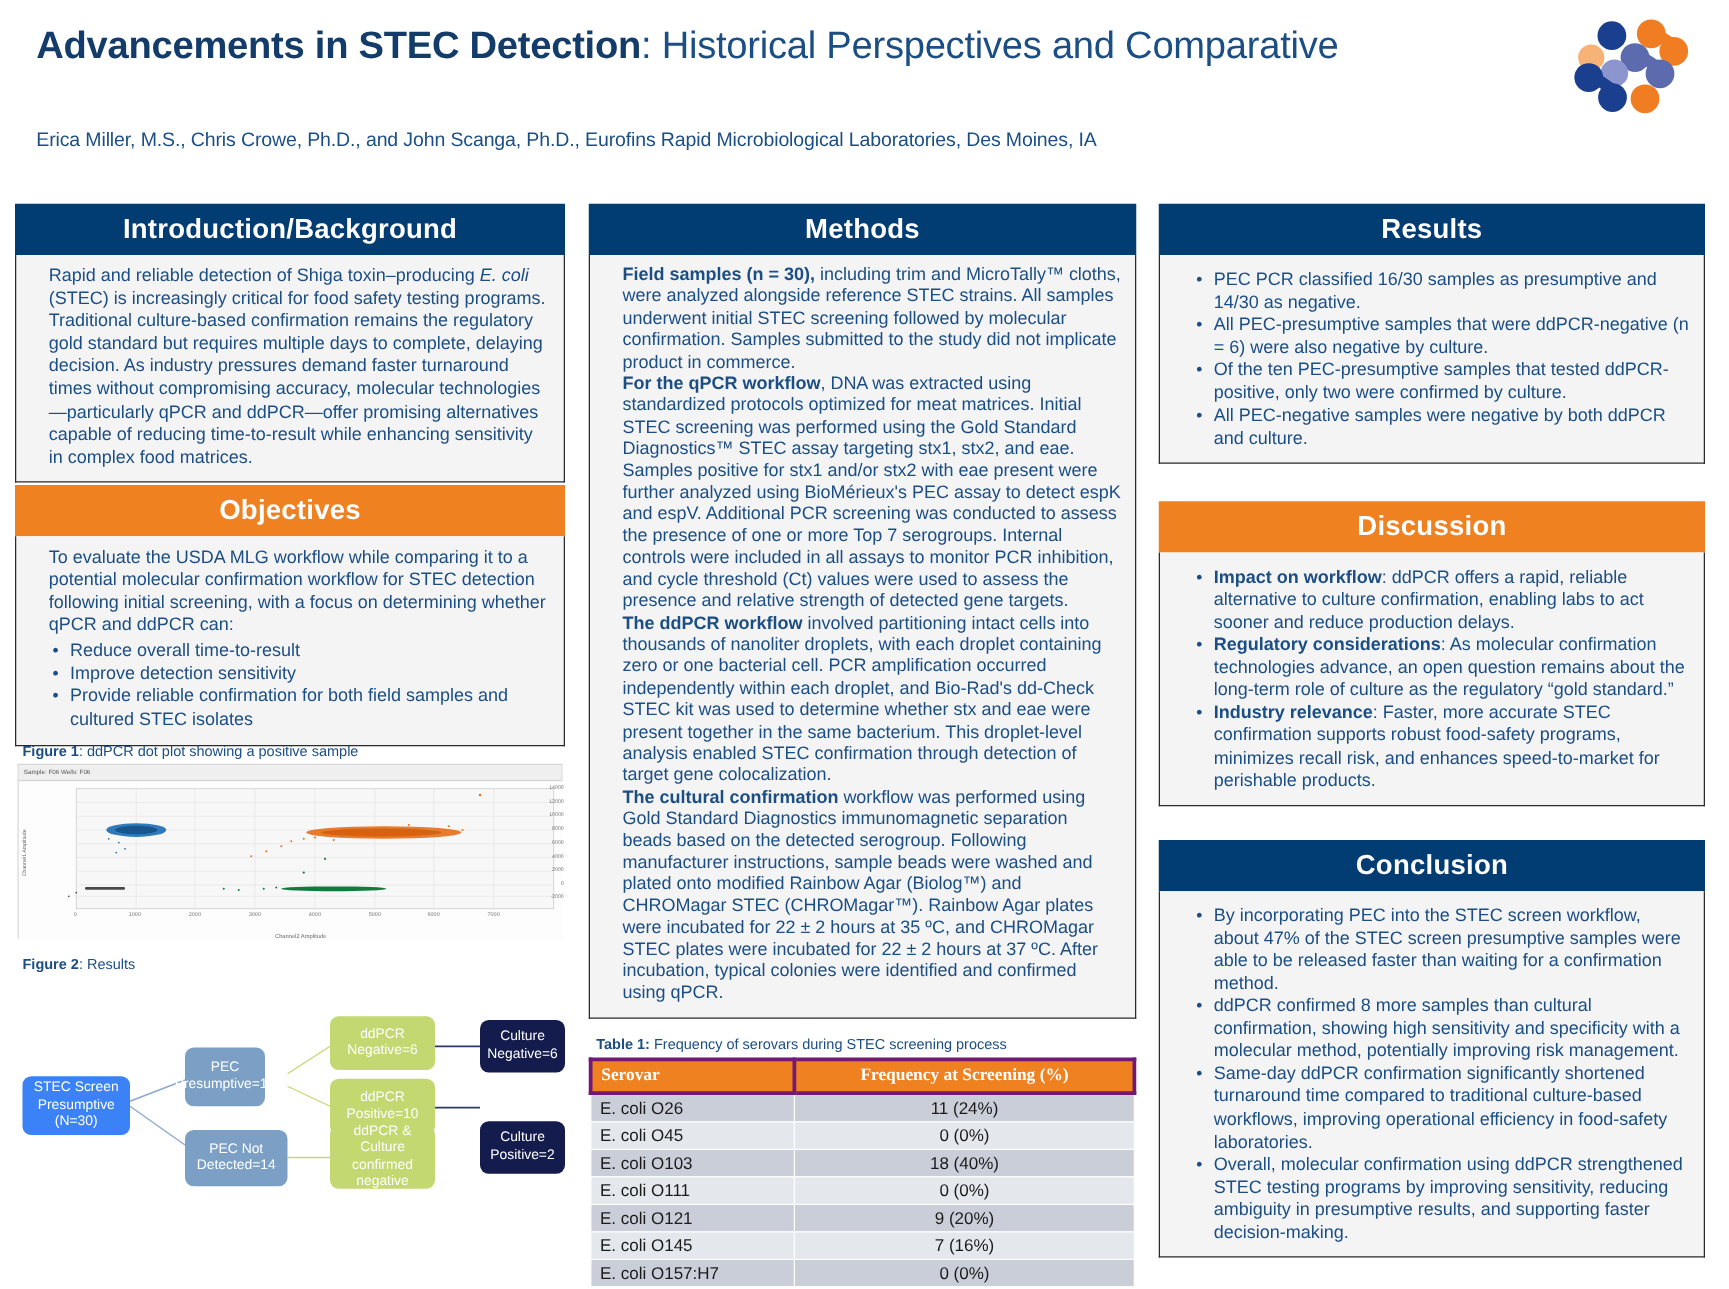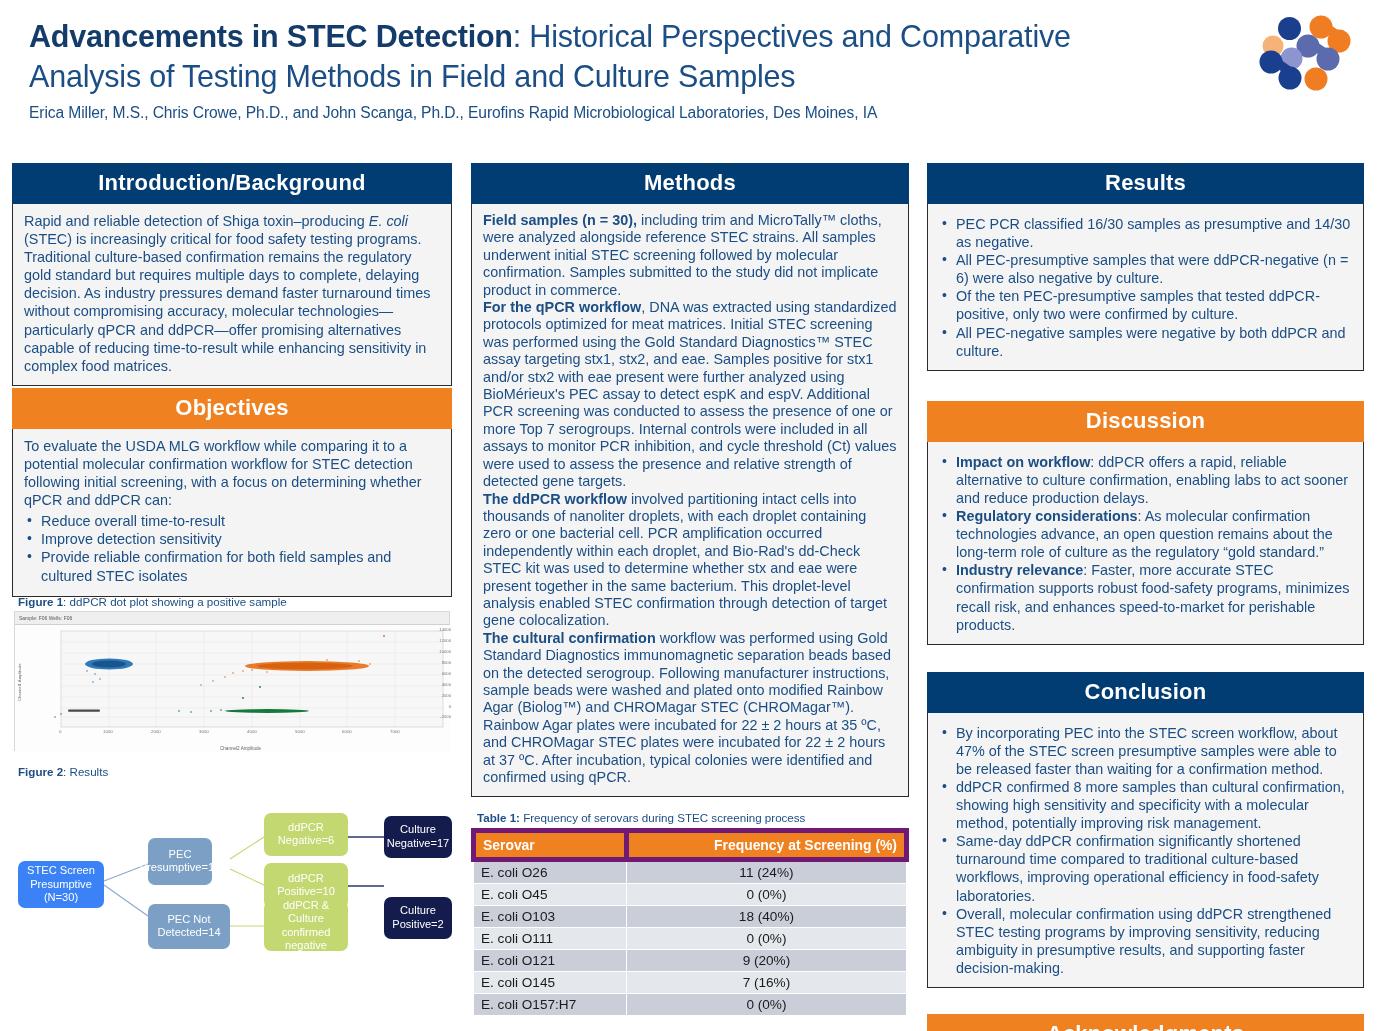--- a/index.html
+++ b/index.html
@@ -38,21 +38,21 @@
   .panel-head {
     color:#ffffff; text-align:center; font-weight:700;
     font-size: 22px; letter-spacing:0.2px;
     padding: 9px 4px 10px 4px;
     line-height: 1;
   }
   .panel-head.blue   { background:#013c72; }
   .panel-head.orange { background:#f08121; }
   .panel-body {
     background:#f4f4f4; border:1px solid #2b2b2b; border-top:none;
-    padding: 8px 11px 10px 11px;
+    padding: 8px 11px 10px 26px;
     font-size: 14.4px; line-height:18.1px; color:#1b4e85;
   }
   .panel-body p { margin:0; }
   .panel-body b { font-weight:700; }
   .panel-body i { font-style:italic; }
 
   ul.blist { list-style:none; margin:3px 0 0 0; padding:0; }
   ul.blist li {
     position:relative; padding-left:17px; margin-bottom:0px;
     font-size:14.4px; line-height:18.1px;
@@ -96,40 +96,39 @@
   }
   .fbox.orange { background:#3b82f6; }
   .fbox.steel  { background:#7ca0c5; }
   .fbox.green  { background:#c3d870; }
   .fbox.navy   { background:#141c4e; }
 
   
   .tbl { width:100%; border-collapse:collapse; font-size:13.6px; }
   .tbl th {
     background:#f08121; color:#ffffff; font-weight:700; text-align:left;
-    padding:4px 7px; font-size:13.9px; border:5px solid #701a75;
-  }
-  .tbl th.center { text-align:right;margin-top:27px; }
+    padding:4px 7px; font-size:13.9px; border:3px solid #701a75;font-family:Liberation Serif, serif;
+  }
+  .tbl th.center { text-align:center;margin-top:27px; }
   .tbl td {
     padding:3px 7px; color:#1b1b1b; font-size:13.6px;
     border:1px solid #ffffff;
   }
   .tbl td.center { text-align:center; }
   .tbl tr.odd  td { background:#c9ced8; }
   .tbl tr.even td { background:#e4e7ec; }
   .tblcap { font-size:11.6px; color:#1b4e85; margin:0 0 4px 6px; }
   .tblcap b { font-weight:700; }
 </style>
 </head>
 <body>
 
 <div class="poster-header">
   <div class="title-block">
     <div class="title-line"><b>Advancements in STEC Detection</b><span>: Historical Perspectives and Comparative</span></div>
-    <div class="title-line"><span>Analysis of Testing Methods in Field and Culture Samples</span></div>
   </div>
   <div class="authors">Erica Miller, M.S., Chris Crowe, Ph.D., and John Scanga, Ph.D., Eurofins Rapid Microbiological Laboratories, Des Moines, IA</div>
   <div class="logo">
     <svg viewBox="0 0 108 84" width="108" height="84" aria-hidden="true">
       <circle cx="40.5" cy="14.5" r="11.5" fill="#1b3f8f"></circle>
       <circle cx="72" cy="13" r="11.5" fill="#f07d22"></circle>
       <path d="M68 12 L88 27 L95 20 L74 6 Z" fill="#f07d22"></path>
       <circle cx="90" cy="27" r="11.5" fill="#f07d22"></circle>
       <circle cx="24" cy="32" r="10.5" fill="#f7b377"></circle>
       <circle cx="59" cy="32" r="11.5" fill="#5b6bad"></circle>
@@ -263,21 +262,21 @@
       <path d="M218 145 L252 145" stroke="#c3d870" stroke-width="1.1" fill="none"></path>
       <path d="M335 56 L372 56" stroke="#2c3a6b" stroke-width="1.4" fill="none"></path>
       <path d="M335 105 L372 105" stroke="#2c3a6b" stroke-width="1.4" fill="none"></path>
     </svg>
     <div class="fbox orange" style="left:6px;  top:80px;  width:86px; height:47px;">STEC Screen Presumptive (N=30)</div>
     <div class="fbox steel" style="left:136px;top:57px;  width:64px; height:47px;">PEC Presumptive=16</div>
     <div class="fbox steel" style="left:136px;top:123px; width:82px; height:45px;">PEC Not Detected=14</div>
     <div class="fbox green" style="left:252px;top:32px;  width:84px; height:43px;">ddPCR Negative=6</div>
     <div class="fbox green" style="left:252px;top:82px;  width:84px; height:45px;">ddPCR Positive=10</div>
     <div class="fbox green" style="left:252px;top:120px; width:84px; height:50px;">ddPCR &amp; Culture confirmed negative</div>
-    <div class="fbox navy" style="left:372px;top:35px;  width:68px; height:42px;">Culture Negative=17</div>
+    <div class="fbox navy" style="left:372px;top:35px;  width:68px; height:42px;">Culture Negative=6</div>
     <div class="fbox navy" style="left:372px;top:85px;  width:68px; height:42px;margin-top:31px;">Culture Positive=2</div>
   </div>
 
 </div>
 
 <div class="col col-mid">
 
   <div class="panel">
     <div class="panel-head blue">Methods</div>
     <div class="panel-body" style="min-height:490px; line-height:17.4px;">

